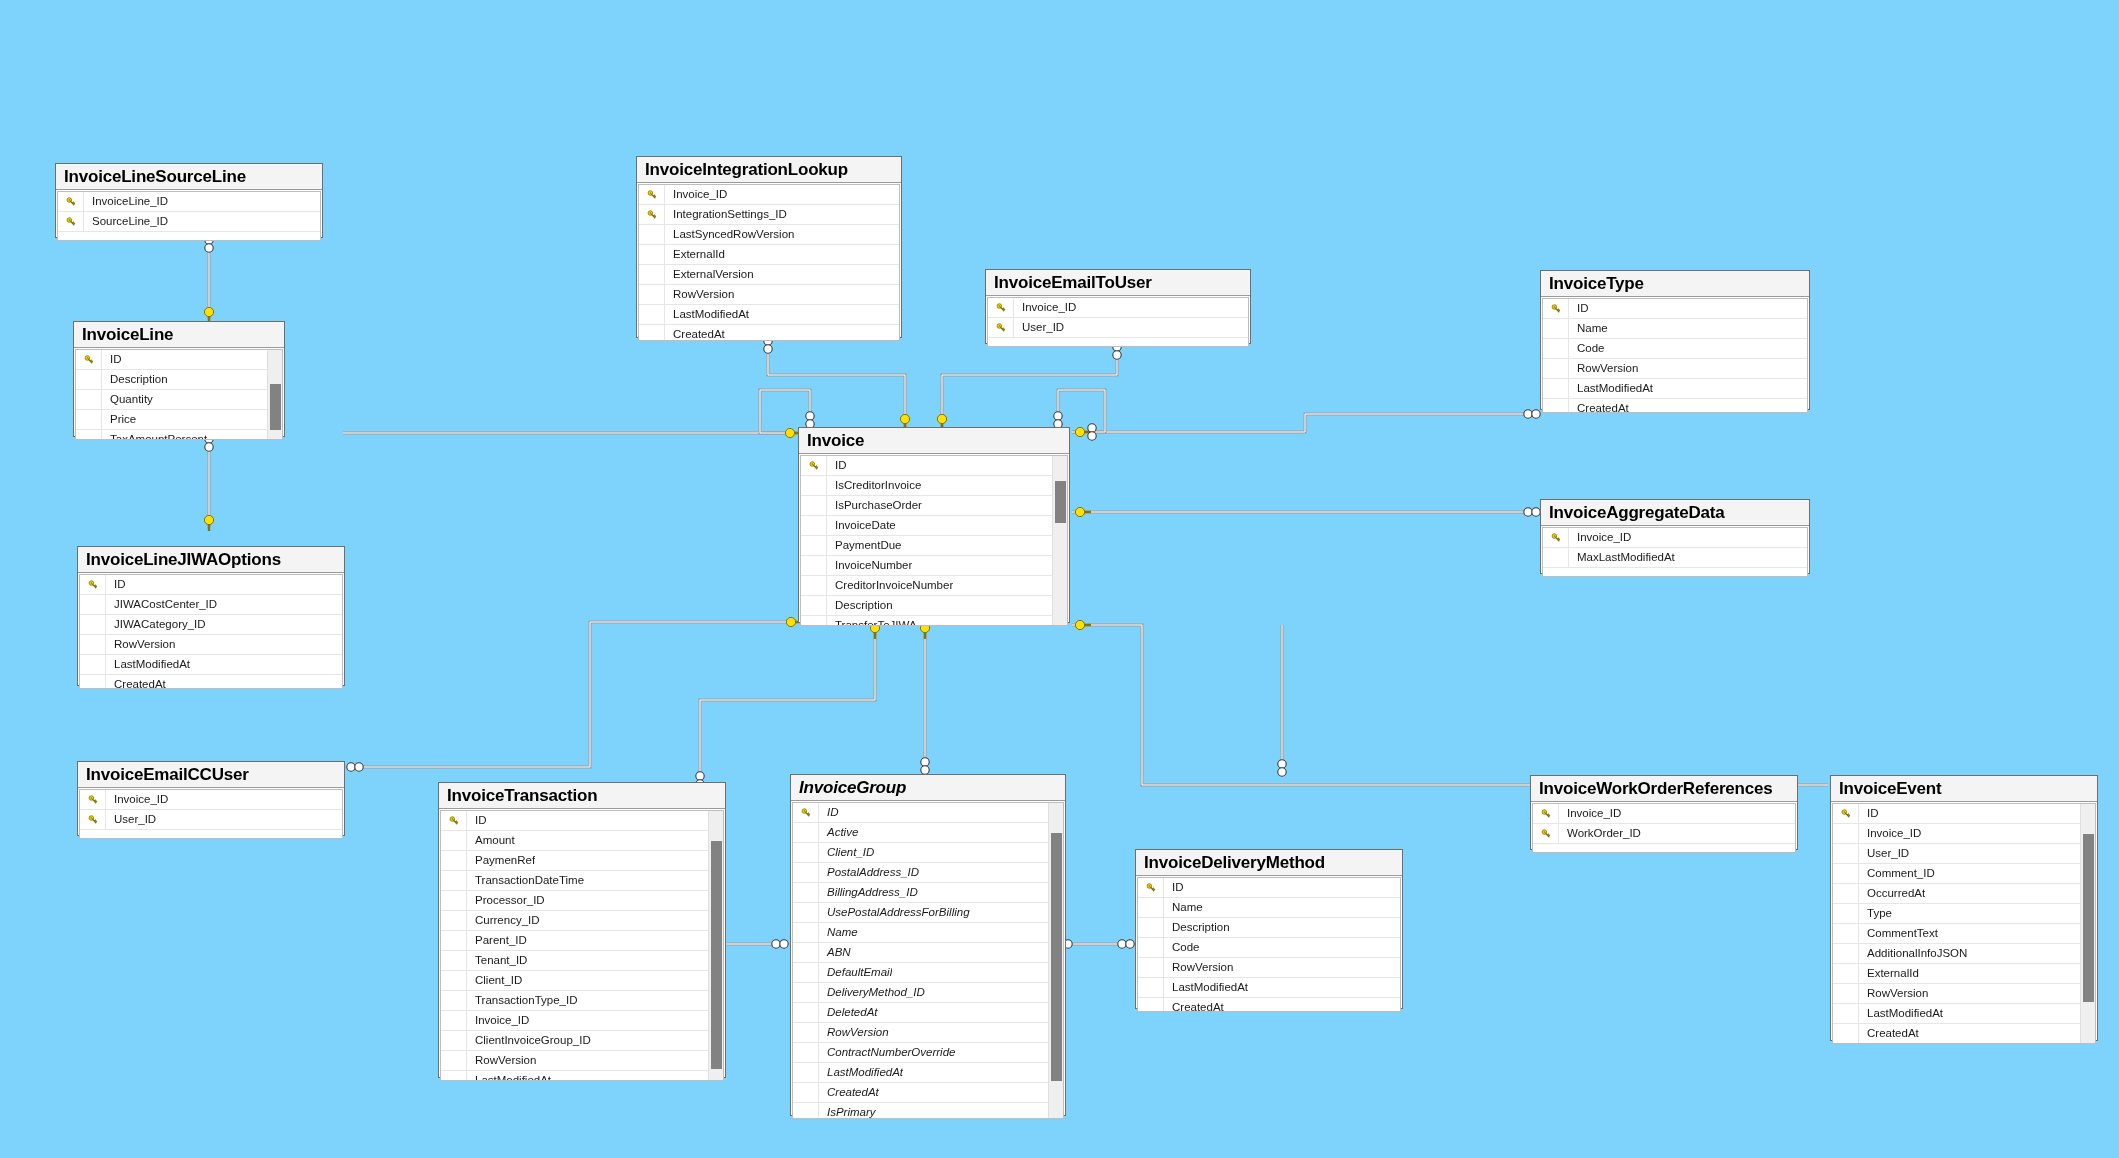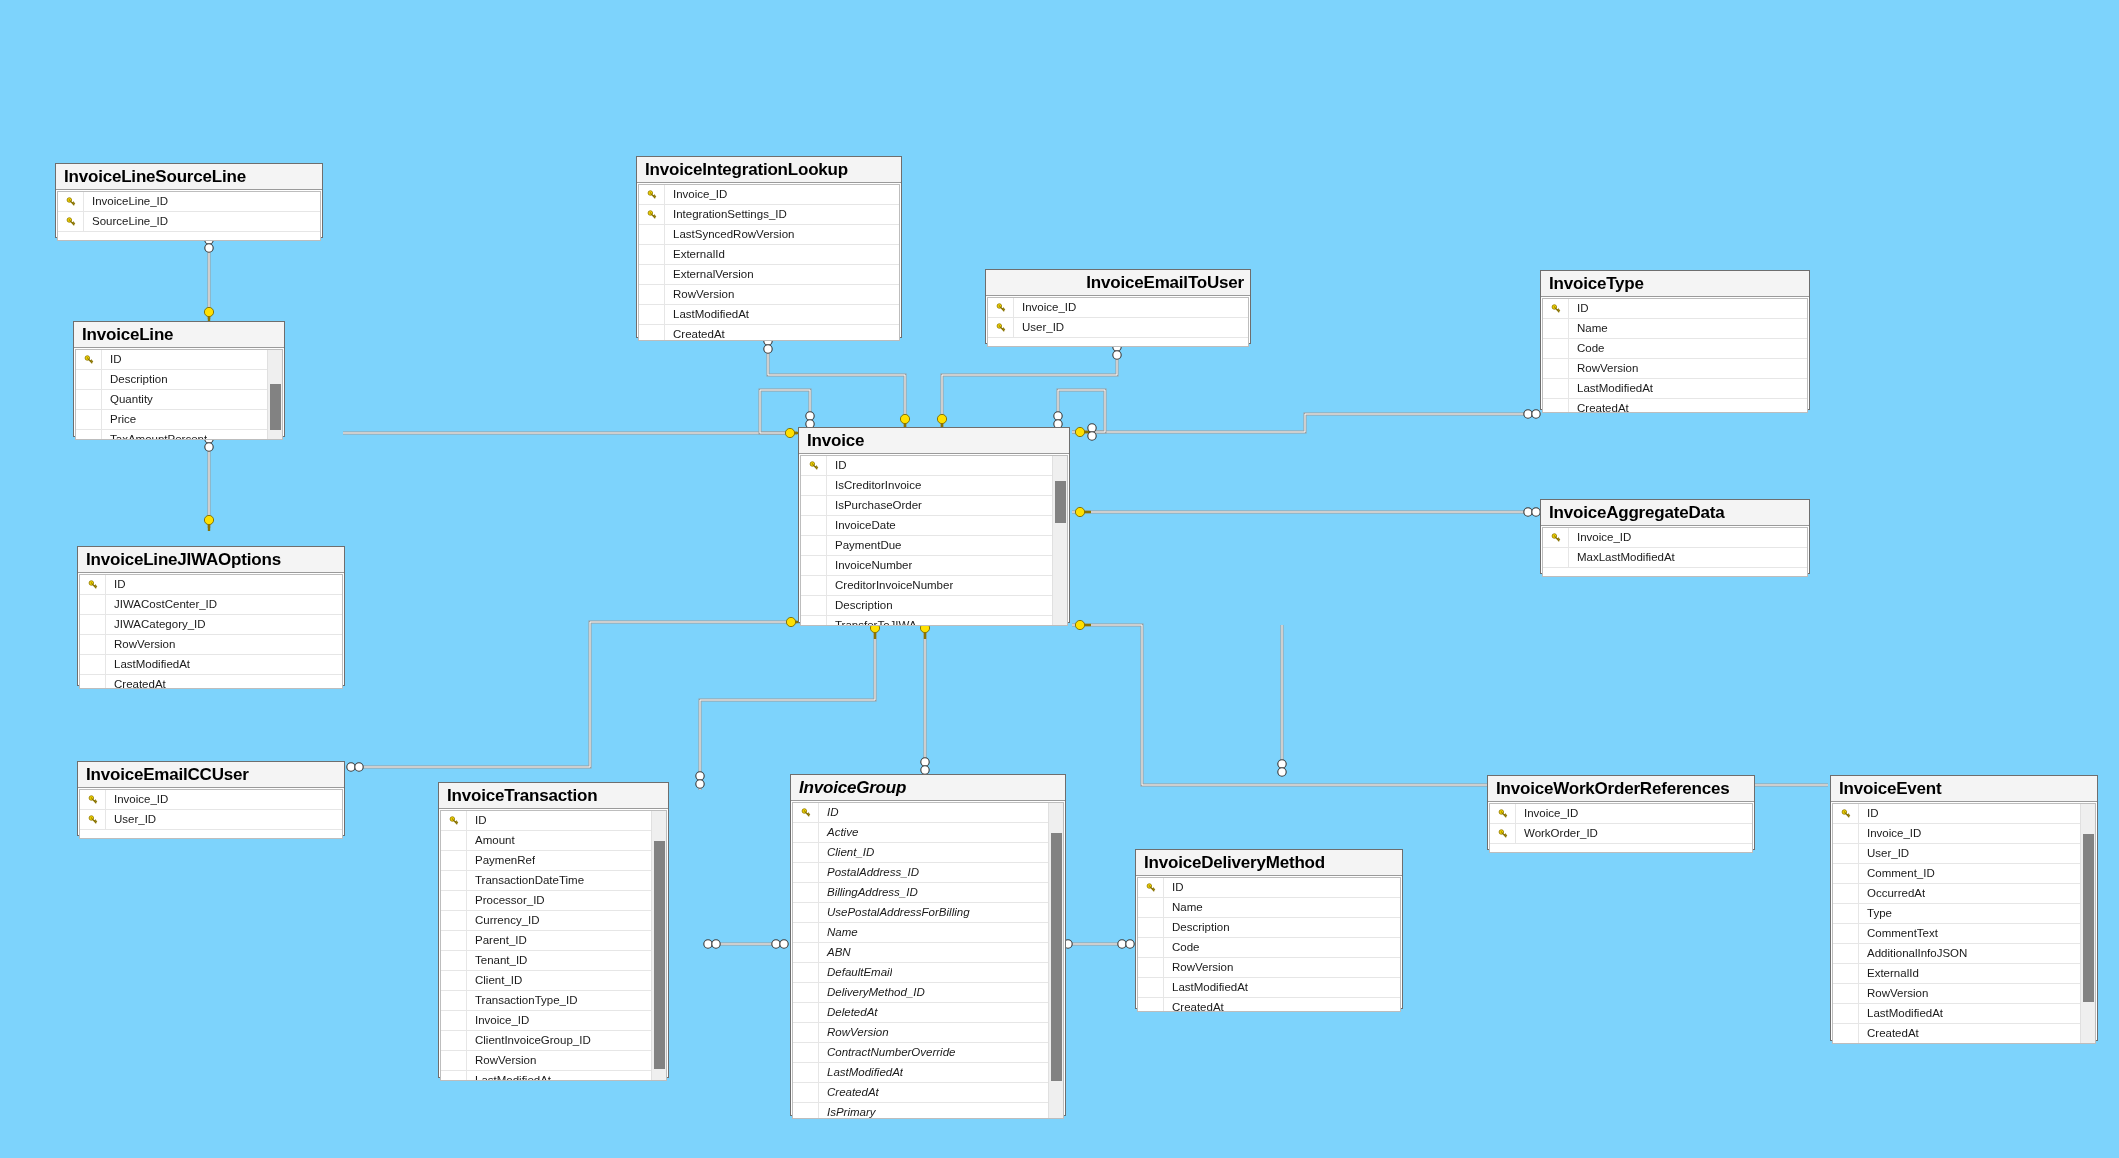--- a/index.html
+++ b/index.html
@@ -439,21 +439,21 @@
           <div class="col-row">
             <div class="col-key"></div>
             <div class="col-name">LastModifiedAt</div>
           </div>
           <div class="col-row">
             <div class="col-key"></div>
             <div class="col-name">CreatedAt</div>
           </div>
         </div>
       </div>
-      <div class="entity" style="left: 985px; top: 269px; width: 266px; height: 75px; text-align: right;">
+      <div class="entity" style="left: 985px; top: 269px; width: 266px; height: 75px;">
         <div class="entity-title">InvoiceEmailToUser</div>
         <div class="entity-body" style="height: 50px;">
           <div class="col-row">
             <div class="col-key">
               <svg class="key-glyph" viewBox="0 0 12 12" xmlns="http://www.w3.org/2000/svg">
                 <circle cx="4" cy="3.6" r="2.7" fill="#ffe000" stroke="#8a7400" stroke-width="1"></circle>
                 <circle cx="4" cy="3.6" r="0.9" fill="#8a7400"></circle>
                 <path d="M5.4 5.1 L9.4 9.3 M7.6 7.4 L8.9 6.2 M8.9 8.7 L10.1 7.6" stroke="#8a7400" stroke-width="1.5" fill="none" stroke-linecap="square"></path>
               </svg>
             </div>
@@ -568,21 +568,21 @@
               </svg>
             </div>
             <div class="col-name">Invoice_ID</div>
           </div>
           <div class="col-row">
             <div class="col-key"></div>
             <div class="col-name">MaxLastModifiedAt</div>
           </div>
         </div>
       </div>
-      <div class="entity" style="left: 438px; top: 782px; width: 231px; height: 296px;">
+      <div class="entity" style="left: 438px; top: 782px; width: 288px; height: 296px;">
         <div class="entity-title">InvoiceTransaction</div>
         <div class="entity-body" style="height: 271px;">
           <div class="col-row">
             <div class="col-key">
               <svg class="key-glyph" viewBox="0 0 12 12" xmlns="http://www.w3.org/2000/svg">
                 <circle cx="4" cy="3.6" r="2.7" fill="#ffe000" stroke="#8a7400" stroke-width="1"></circle>
                 <circle cx="4" cy="3.6" r="0.9" fill="#8a7400"></circle>
                 <path d="M5.4 5.1 L9.4 9.3 M7.6 7.4 L8.9 6.2 M8.9 8.7 L10.1 7.6" stroke="#8a7400" stroke-width="1.5" fill="none" stroke-linecap="square"></path>
               </svg>
             </div>
@@ -755,21 +755,21 @@
           <div class="col-row">
             <div class="col-key"></div>
             <div class="col-name">LastModifiedAt</div>
           </div>
           <div class="col-row">
             <div class="col-key"></div>
             <div class="col-name">CreatedAt</div>
           </div>
         </div>
       </div>
-      <div class="entity" style="left: 1487px; top: 775px; width: 268px; height: 75px;">
+      <div class="entity" style="left: 1530px; top: 775px; width: 268px; height: 75px;">
         <div class="entity-title">InvoiceWorkOrderReferences</div>
         <div class="entity-body" style="height: 50px;">
           <div class="col-row">
             <div class="col-key">
               <svg class="key-glyph" viewBox="0 0 12 12" xmlns="http://www.w3.org/2000/svg">
                 <circle cx="4" cy="3.6" r="2.7" fill="#ffe000" stroke="#8a7400" stroke-width="1"></circle>
                 <circle cx="4" cy="3.6" r="0.9" fill="#8a7400"></circle>
                 <path d="M5.4 5.1 L9.4 9.3 M7.6 7.4 L8.9 6.2 M8.9 8.7 L10.1 7.6" stroke="#8a7400" stroke-width="1.5" fill="none" stroke-linecap="square"></path>
               </svg>
             </div>

